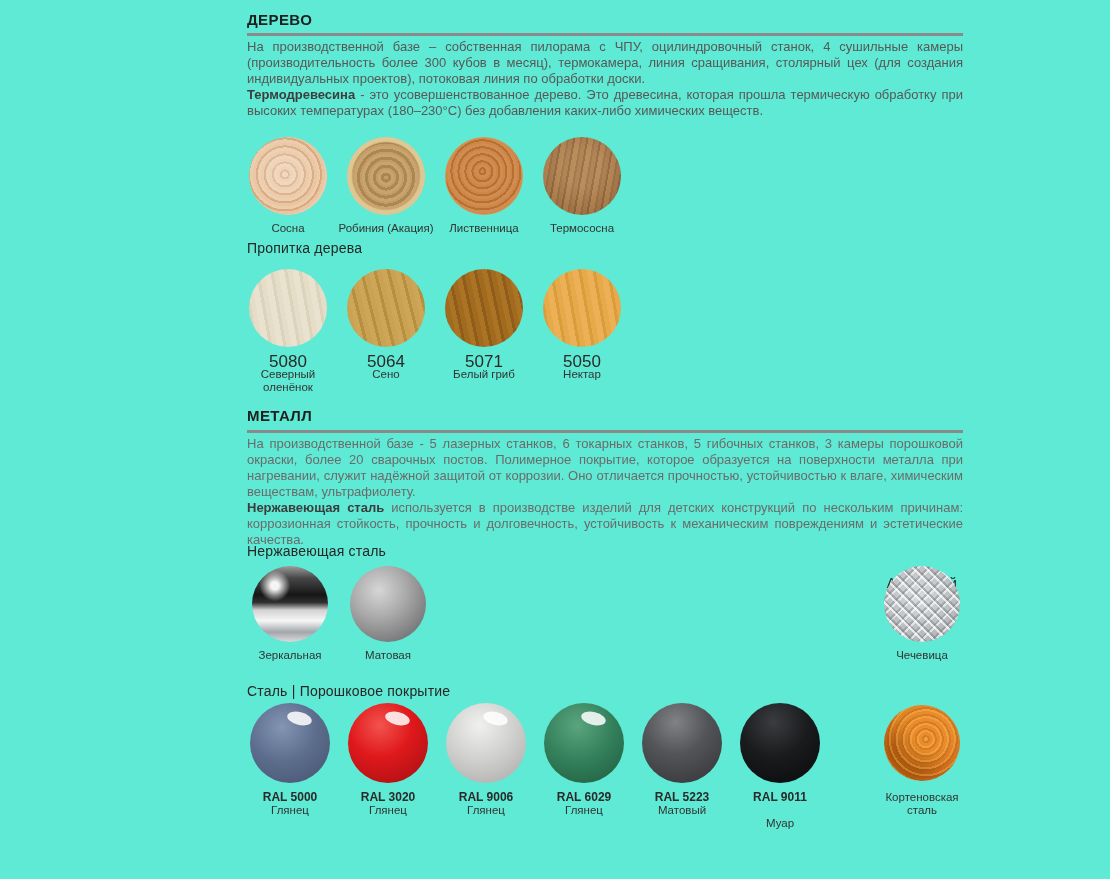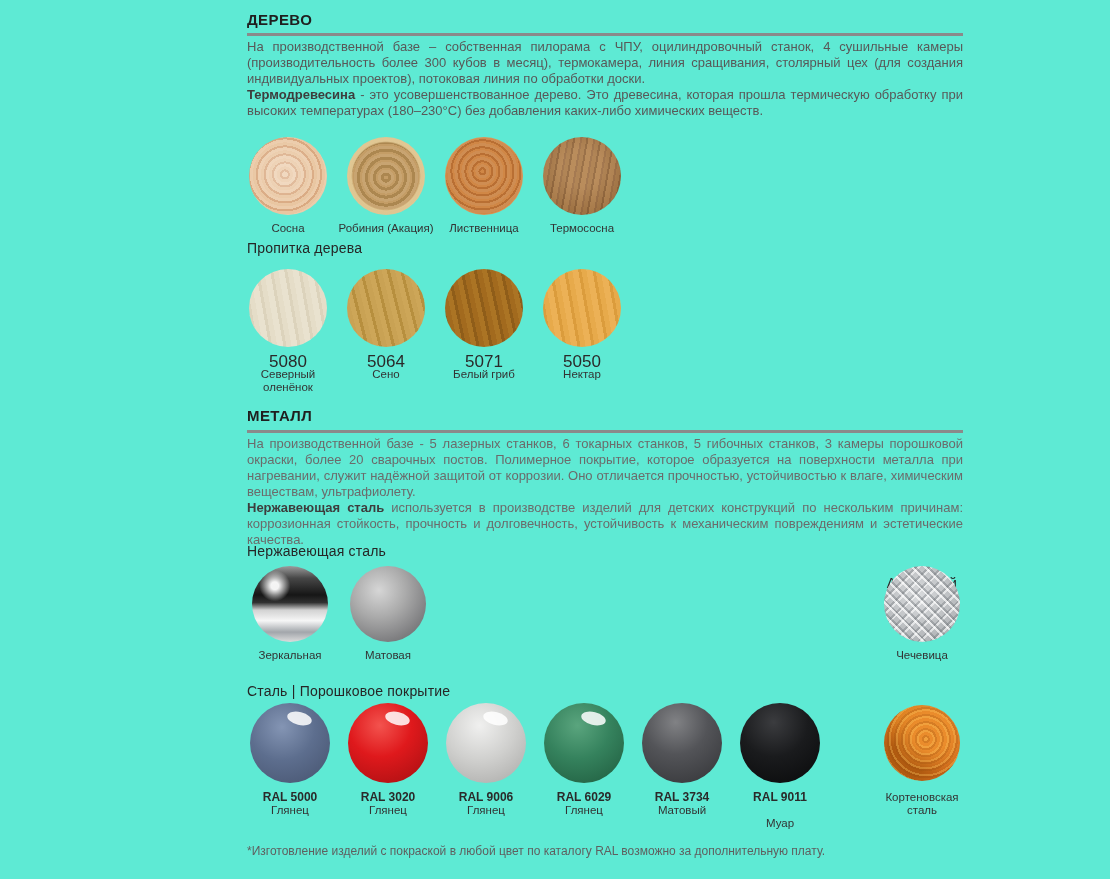--- a/index.html
+++ b/index.html
@@ -178,31 +178,30 @@
       <div class="swatch-code bold">RAL 9006</div>
       <div class="swatch-name" style="margin-top:0;">Глянец</div>
     </div>
     <div class="swatch-col">
       <div class="circle c80 tex-ral6029 gloss"></div>
       <div class="swatch-code bold">RAL 6029</div>
       <div class="swatch-name" style="margin-top:0;">Глянец</div>
     </div>
     <div class="swatch-col">
       <div class="circle c80 tex-ral7024"></div>
-      <div class="swatch-code bold">RAL 3734</div>
+      <div class="swatch-code bold">RAL 5223</div>
       <div class="swatch-name" style="margin-top:0;">Матовый</div>
     </div>
     <div class="swatch-col">
       <div class="circle c80 tex-ral9011"></div>
       <div class="swatch-code bold">RAL 9011</div>
       <div class="swatch-name" style="margin-top:13px;">Муар</div>
     </div>
   </div>
 
   <div class="abs swatch-col" style="left:873px;top:703px;">
     <div class="circle c76 tex-corten" style="margin-top:2px;"></div>
     <div class="swatch-name" style="margin-top:10px;">Кортеновская
 сталь</div>
   </div>
 
-  <div class="abs footnote" style="left:247px;top:844px;width:716px;">*Изготовление изделий с покраской в любой цвет по каталогу RAL возможно за дополнительную плату.</div>
 
 </div>
 
 </body></html>

